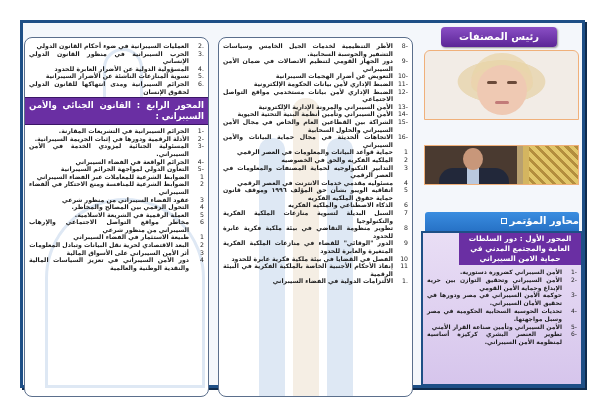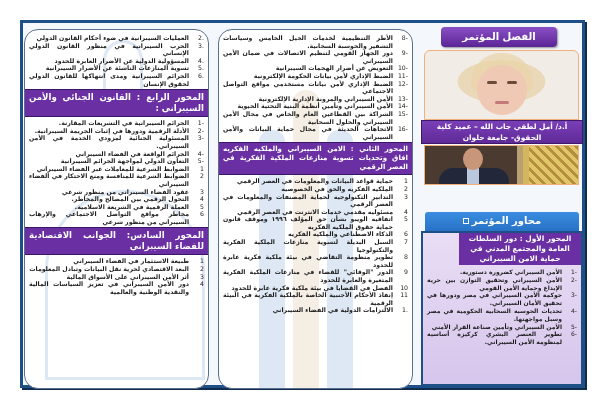--- a/index.html
+++ b/index.html
@@ -6,22 +6,22 @@
   html, body { width: 600px; height: 400px; background: #ffffff; overflow: hidden; }
   body { font-family: "DejaVu Sans", sans-serif; position: relative; direction: rtl; }
 
   .frame {
     position: absolute; left: 20px; top: 20px; width: 565px; height: 368px;
     border: 3px solid #1e4f86; background: #f4f7fb;
     box-shadow: 2px 2px 0 #0f2b4d;
   }
 
   .panel {
-    position: absolute; top: 6px;
-    background: #ffffff; border: 1px solid #5b6f8c; border-radius: 14px;
+    position: absolute; top: 14px;
+    background: #ffffff; border: 1px solid #5b6f8c; border-radius: 8px;
     overflow: hidden;
   }
   .panel-left { left: 1px; width: 185px; height: 360px; }
   .panel-mid  { left: 195px; width: 195px; height: 360px; }
   .panel-right{ left: 398px; width: 162px; height: 362px; top: 1px; border: none; background: transparent; border-radius: 0; }
 
   .watermark {
     position: absolute; opacity: 0.18; pointer-events: none;
   }
   .wm-bar { position: absolute; width: 26px; background: #4a7fc4; border-radius: 12px 12px 0 0; }
@@ -75,21 +75,21 @@
   .man-head { position:absolute; left: 38px; top: 2px; width: 20px; height: 22px; background:#c8977a; border-radius: 50%; }
   .man-suit { position:absolute; left: 14px; top: 22px; width: 70px; height: 24px; background:#22283a; border-radius: 14px 14px 0 0; }
   .man-shirt { position:absolute; left: 42px; top: 22px; width: 12px; height: 18px; background:#b9c8de; }
   .pattern { position:absolute; left: 104px; top: 0; width: 51px; height: 40px;
     background: repeating-linear-gradient(45deg, #e3c86a 0 4px, #b08a3a 4px 7px); opacity: 0.9; }
   .caption2 { top: 161px; height: 24px; }
 
   .axes-pill {
     position: absolute; left: 4px; top: 188px; width: 154px; height: 32px;
     background: linear-gradient(#3a8de0, #1a5fb4); border-radius: 3px;
-    color: #fff; font-weight: bold; font-size: 10px; text-align: center; line-height: 17px;
+    color: #fff; font-weight: bold; font-size: 10px; line-height: 17px;
   }
   .axes-pill .box { display:inline-block; width:6px; height:6px; border:1px solid #fff; margin-right:3px; vertical-align: middle; }
 
   .axis1-box {
     position: absolute; left: 0px; top: 207px; width: 162px; height: 155px;
     background: linear-gradient(#e9def5, #d6c5ec); border: 2px solid #1e4f86;
   }
   .axis1-head {
     background: #6a2fa3; color: #fff; font-weight: bold; font-size: 7.4px; line-height: 10px;
     padding: 1px 3px; text-align: center; margin-left: 36px;
@@ -174,21 +174,20 @@
       <li>
           <span class="num">5</span>
           <span class="txt">العملة الرقمية في الشريعة الاسلامية.</span>
         </li>
       <li>
           <span class="num">6</span>
           <span class="txt">مخاطر مواقع التواصل الاجتماعي والإرهاب السيبراني من منظور شرعي</span>
         </li>
     </ul>
 
-    <div class="axis-header large">المحور السادس: الجوانب الاقتصادية للفضاء السيبراني</div>
     <ul class="list">
       <li>
           <span class="num">1</span>
           <span class="txt">طبيعة الاستثمار في الفضاء السيبراني</span>
         </li>
       <li>
           <span class="num">2</span>
           <span class="txt">البعد الاقتصادي لحرية نقل البيانات وتبادل المعلومات</span>
         </li>
       <li>
@@ -241,21 +240,20 @@
       <li>
           <span class="num">-15</span>
           <span class="txt">الشراكة بين القطاعين العام والخاص في مجال الأمن السيبراني والحلول السحابية</span>
         </li>
       <li>
           <span class="num">-16</span>
           <span class="txt">الاتجاهات الحديثة في مجال حماية البيانات والأمن السيبراني</span>
         </li>
     </ul>
 
-    <div class="axis-header">المحور الثاني : الامن السيبراني والملكيه الفكريه افاق وتحديات تسوية منازعات الملكية الفكرية في العصر الرقمي</div>
     <ul class="list">
       <li>
           <span class="num">1</span>
           <span class="txt">حماية قواعد البيانات والمعلومات في العصر الرقمي</span>
         </li>
       <li>
           <span class="num">2</span>
           <span class="txt">الملكيه الفكريه والحق في الخصوصيه</span>
         </li>
       <li>
@@ -298,30 +296,29 @@
 
     <ul class="list">
       <li>
           <span class="num">.1</span>
           <span class="txt">الالتزامات الدولية في الفضاء السيبراني</span>
         </li>
     </ul>
   </div>
 
   <div class="panel panel-right">
-    <div class="title-pill">الفصل المؤتمر</div>
+    <div class="title-pill">رئيس المصنفات</div>
 
     <div class="photo1">
       <div class="face-hair"></div>
       <div class="face"></div>
       <div class="eye" style="left:62px;"></div>
       <div class="eye" style="left:82px;"></div>
       <div class="mouth"></div>
     </div>
-    <div class="caption caption1">أ.د/ أمل لطفي جاب الله – عميد كلية الحقوق- جامعة حلوان</div>
 
     <div class="photo2">
       <div class="man-suit"></div>
       <div class="man-shirt"></div>
       <div class="man-head"></div>
       <div class="pattern"></div>
     </div>
 
     <div class="axes-pill">
       <span>محاور المؤتمر</span><span class="box"></span>

